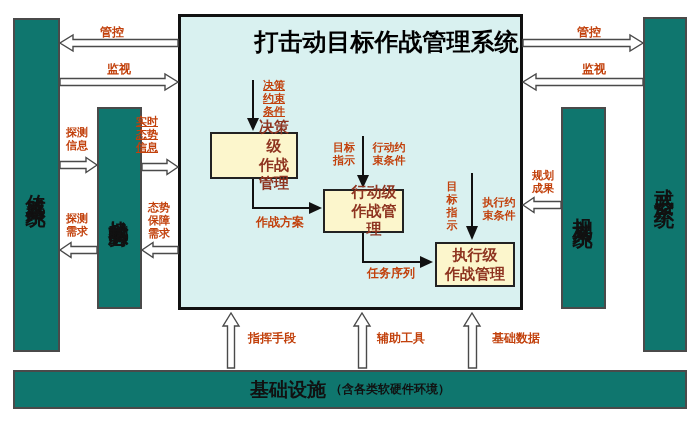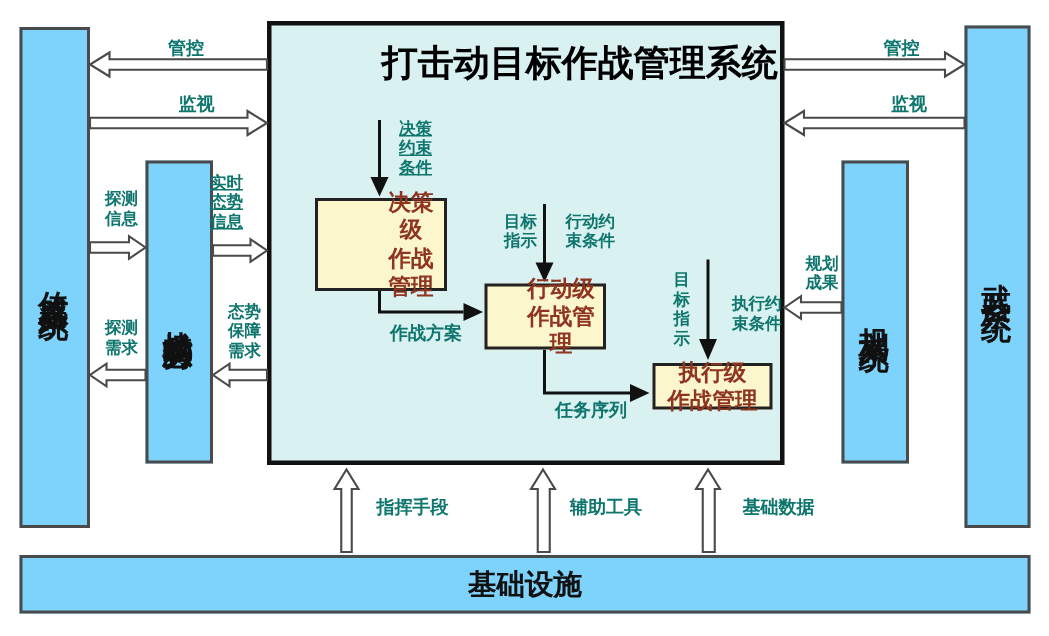--- a/index.html
+++ b/index.html
@@ -2,21 +2,21 @@
 <html><head>
 <meta charset="utf-8">
 <style>
   html,body{margin:0;padding:0;background:#fff;}
   #canvas{
     position:relative;width:699px;height:424px;background:#ffffff;
     font-family:"DejaVu Sans","Liberation Sans",sans-serif;
     overflow:hidden;
   }
   .box{
-    position:absolute;background:#7dd3fc;border:2px solid #4a4a4a;
+    position:absolute;background:#0f766e;border:2px solid #4a4a4a;
     display:flex;align-items:center;justify-content:center;
     box-sizing:border-box;z-index:1;
   }
   .vtext{
     writing-mode:vertical-rl;text-orientation:upright;
     font-weight:bold;font-size:20px;letter-spacing:3px;color:#111;
   }
   .mainbox{
     position:absolute;left:178px;top:14px;width:345px;height:296px;
     background:#d9f1f0;border:3px solid #111;box-sizing:border-box;z-index:1;
@@ -26,22 +26,22 @@
     font-size:24px;font-weight:bold;color:#000;z-index:3;margin-left:36px;
   }
   .module{
     position:absolute;background:#fcf6cc;border:2px solid #222;
     display:flex;align-items:center;justify-content:center;
     box-sizing:border-box;z-index:3;
     font-weight:bold;font-size:15px;color:#8e3420;
     text-align:center;white-space:pre-line;line-height:1.25;
   }
   .lbl{
-    position:absolute;color:#0f766e;font-weight:bold;font-size:12px;
-    white-space:pre-line;line-height:1.2;z-index:3;text-align:right;
+    position:absolute;color:#c2410c;font-weight:bold;font-size:12px;
+    white-space:pre-line;line-height:1.2;z-index:3;text-align:center;
   }
   .lbl.small{font-size:11px;line-height:1.18;}
   svg.arrows{position:absolute;left:0;top:0;z-index:2;pointer-events:none;}
   .hollow{fill:#ffffff;stroke:#4a4a4a;stroke-width:1.4;}
   .sline{stroke:#111;stroke-width:2;fill:none;}
   .shead{fill:#111;stroke:none;}
   .infra-title{font-size:19px;font-weight:bold;color:#111;}
   .infra-note{font-size:12px;font-weight:bold;color:#111;margin-left:4px;}
 </style>
 </head>
@@ -59,27 +59,28 @@
     <span class="vtext" style="letter-spacing:1px;">战场实时态势</span>
   </div>
   <div class="box" style="left:561px;top:107px;width:45px;height:202px;">
     <span class="vtext">规划系统</span>
   </div>
   <div class="box" style="left:643px;top:17px;width:44px;height:335px;">
     <span class="vtext" style="letter-spacing:6px;">武器系统</span>
   </div>
   <div class="box" style="left:13px;top:370px;width:674px;height:39px;">
     <span class="infra-title">基础设施</span>
+    <span class="infra-note">（含各类软硬件环境）</span>
   </div>
 
-  <div class="module" style="left:210px;top:132px;width:88px;height:62px;padding-left:40px;">决策级
+  <div class="module" style="left:210px;top:132px;width:88px;height:47px;padding-left:40px;">决策级
 作战管理</div>
   <div class="module" style="left:323px;top:189px;width:81px;height:44px;padding-left:21px;">行动级
 作战管理</div>
-  <div class="module" style="left:435px;top:242px;width:80px;height:31px;">执行级
+  <div class="module" style="left:435px;top:242px;width:80px;height:45px;">执行级
 作战管理</div>
 
   <svg class="arrows" width="699" height="424" viewBox="0 0 699 424">
 
     <polygon class="hollow" points="178,39.5 73,39.5 73,35 60,43 73,51 73,46.5 178,46.5"></polygon>
     <polygon class="hollow" points="60,78.5 165,78.5 165,74 178,82 165,90 165,85.5 60,85.5"></polygon>
     <polygon class="hollow" points="523,39.5 630,39.5 630,35 643,43 630,51 630,46.5 523,46.5"></polygon>
     <polygon class="hollow" points="643,78.5 536,78.5 536,74 523,82 536,90 536,85.5 643,85.5"></polygon>
     <polygon class="hollow" points="60,161.5 86,161.5 86,157.5 97,165 86,172.5 86,168.5 60,168.5"></polygon>
     <polygon class="hollow" points="97,246.5 71,246.5 71,242.5 60,250 71,257.5 71,253.5 97,253.5"></polygon>

